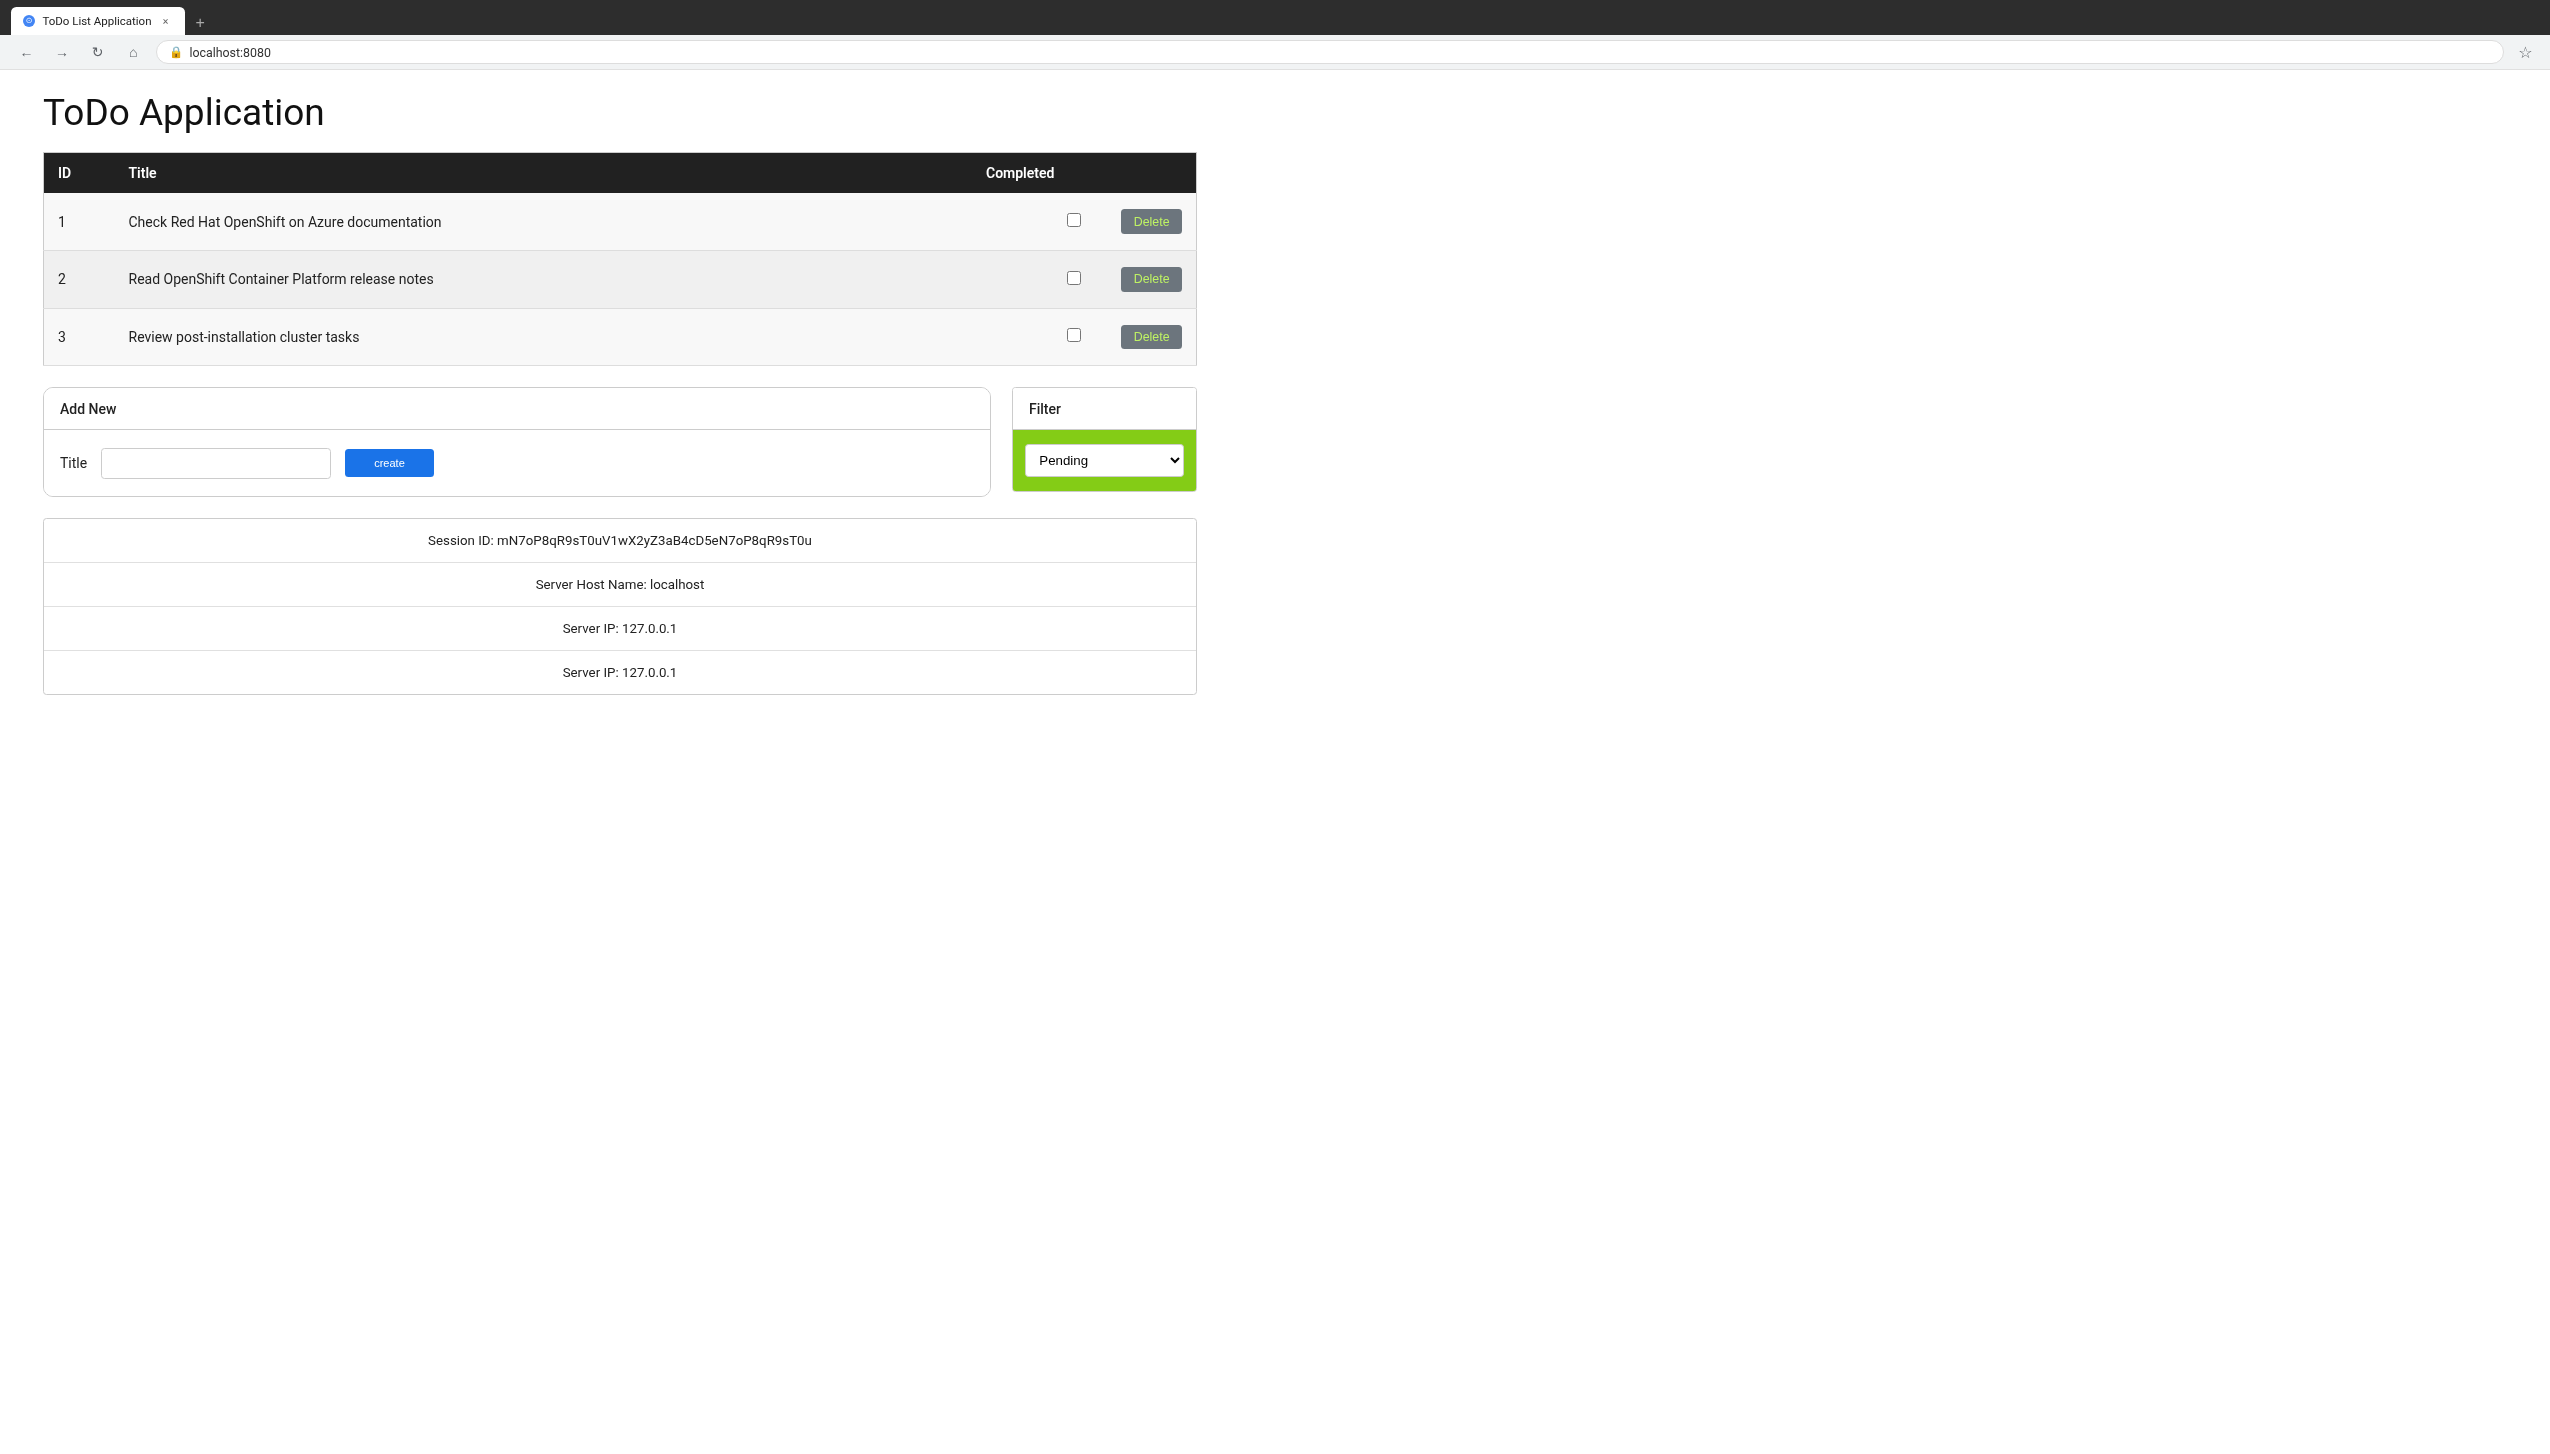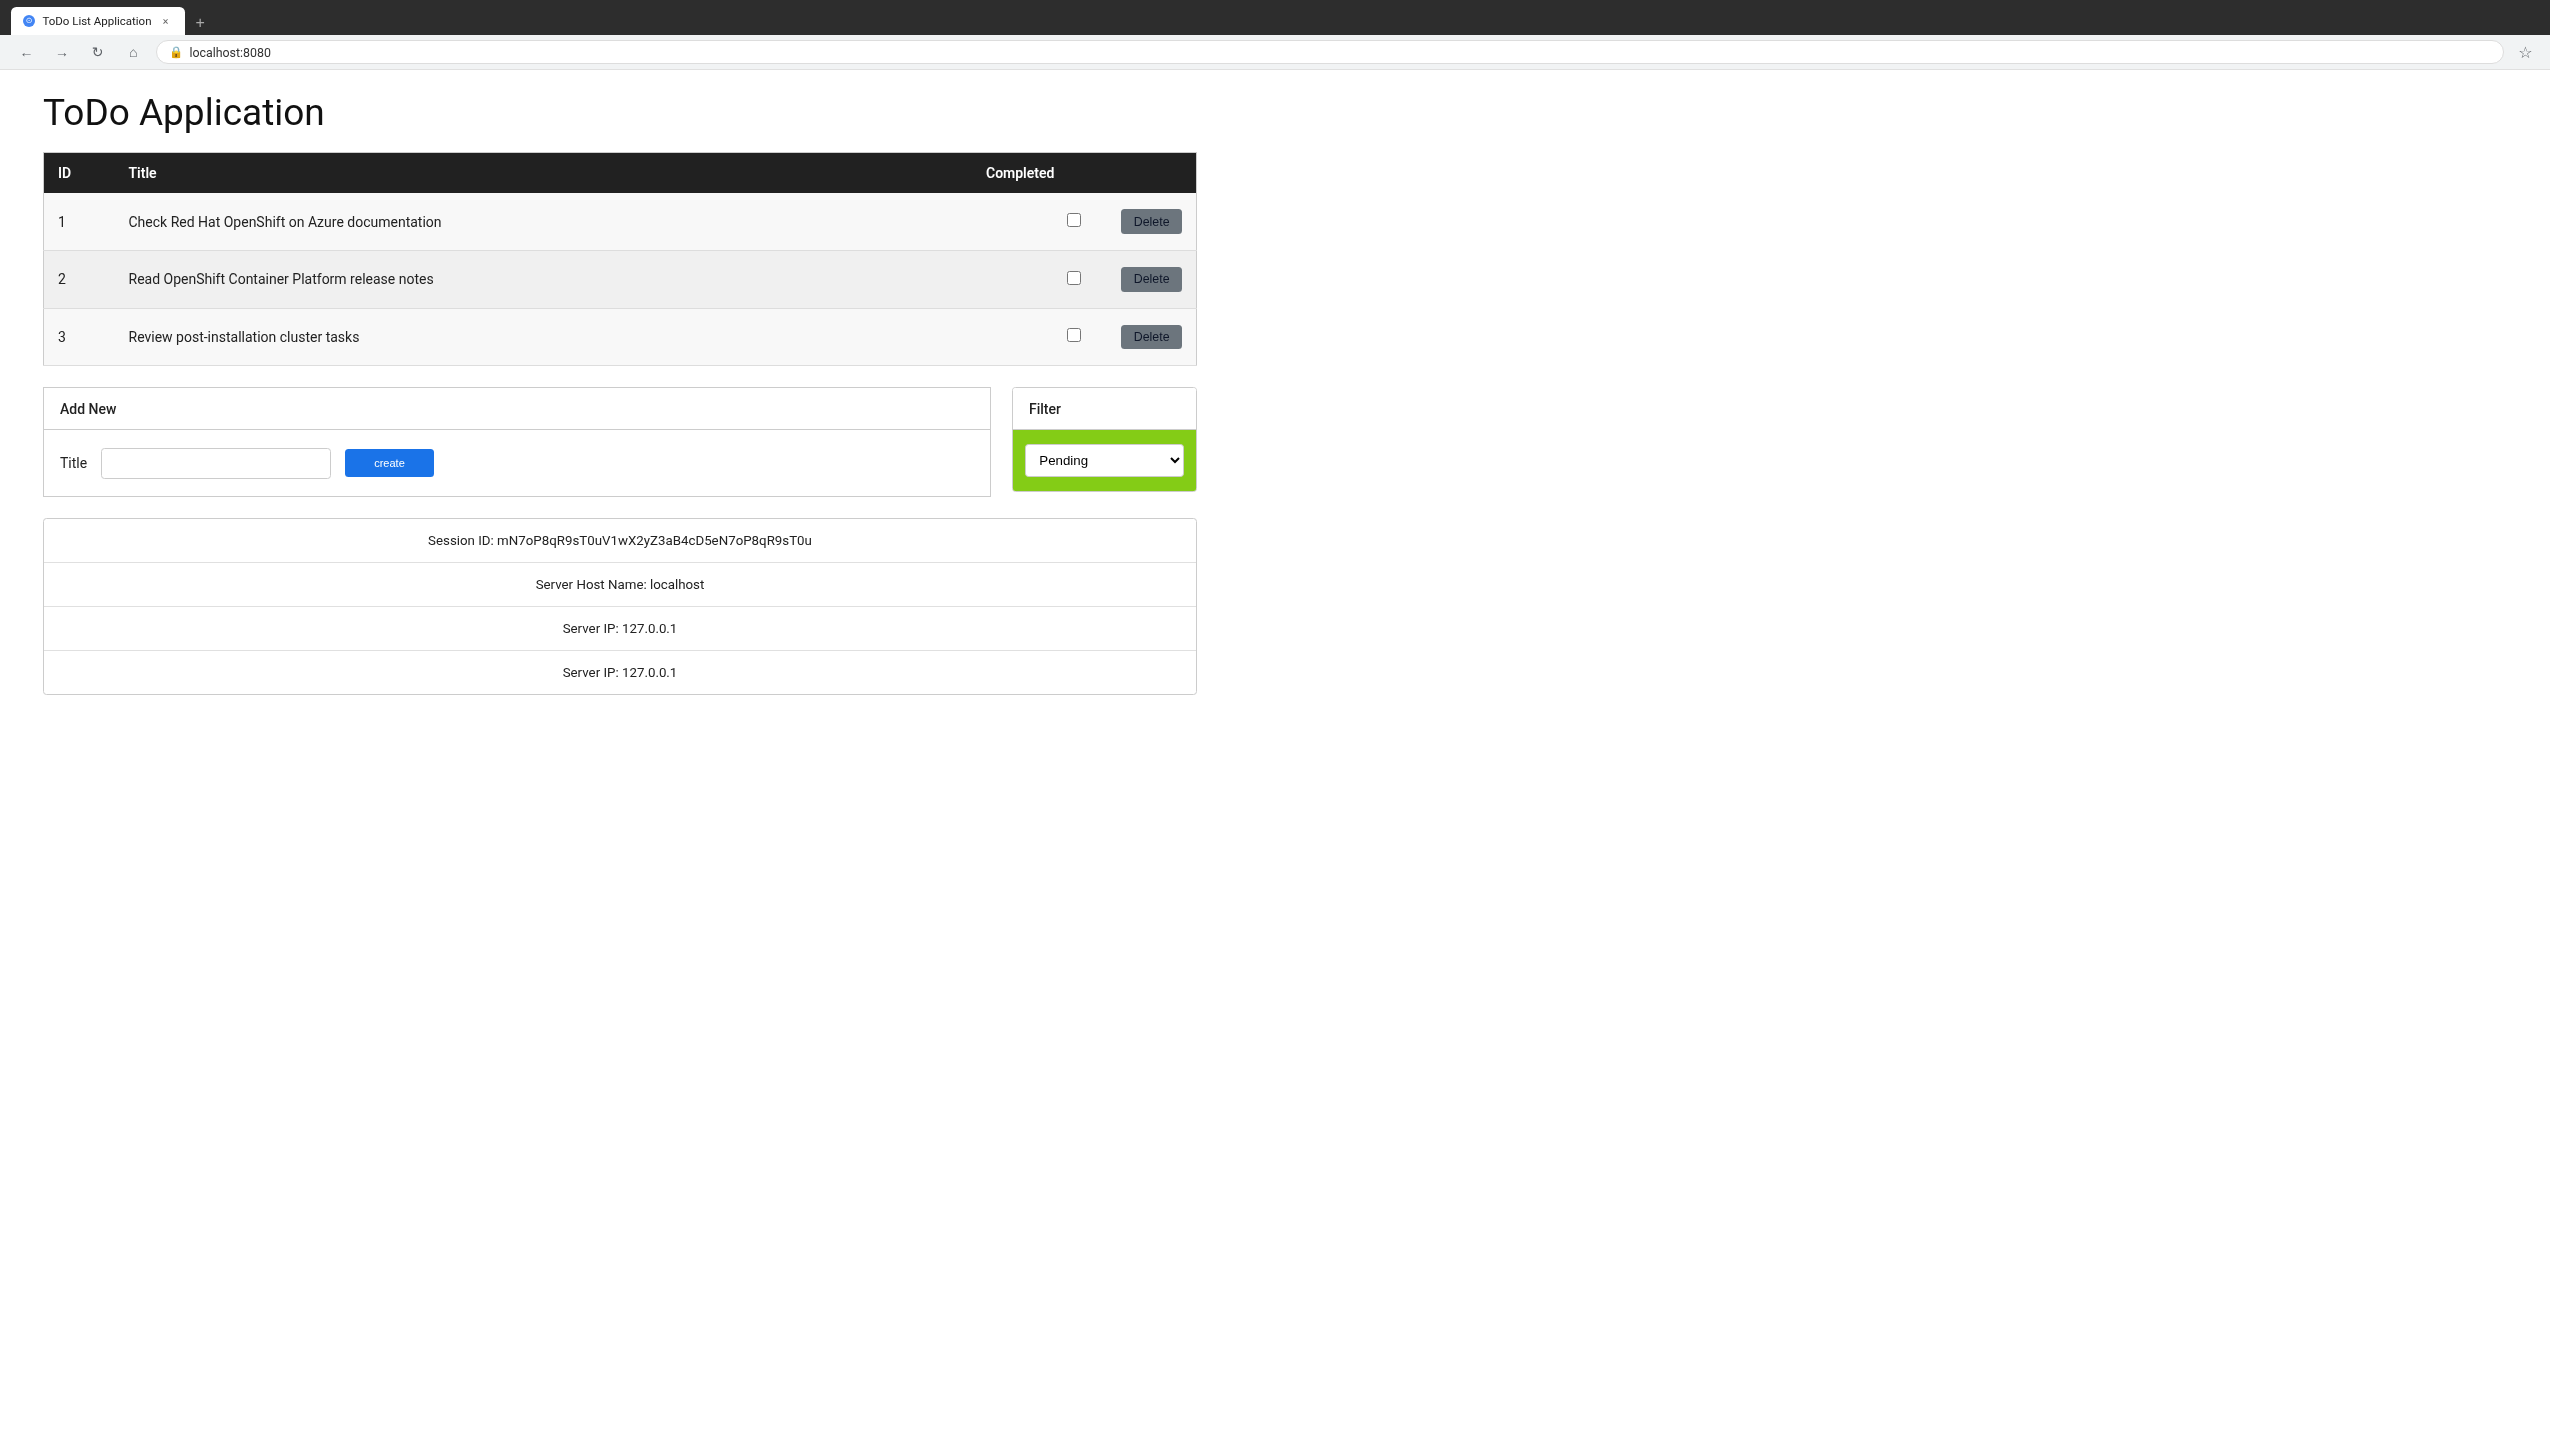--- a/index.html
+++ b/index.html
@@ -186,41 +186,41 @@
 
     .checkbox-completed {
       width: 14px;
       height: 14px;
       cursor: pointer;
       accent-color: #555;
     }
 
     .delete-btn {
       background: #6c757d;
-      color: #0f172a;
+      color: #bef264;
       border: none;
       padding: 5.3px 12.4px;
       border-radius: 3.5px;
       font-size: 12.4px;
       cursor: pointer;
     }
 
     
     .bottom-row {
       display: flex;
       gap: 21px;
       margin-bottom: 21px;
       align-items: flex-start;
     }
 
     
     .add-new-panel {
       flex: 1;
       border: 0.9px solid #ccc;
-      border-radius: 0;
+      border-radius: 10px;
       overflow: hidden;
     }
     .add-new-header {
       padding: 12.4px 16px;
       font-size: 14px;
       font-weight: 500;
       border-bottom: 0.9px solid #ccc;
       background: #fff;
     }
     .add-new-body {

